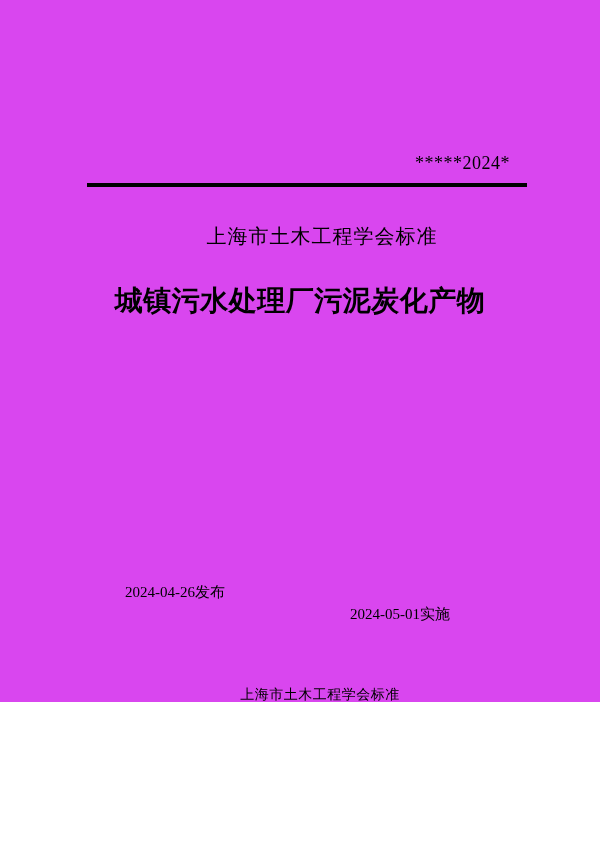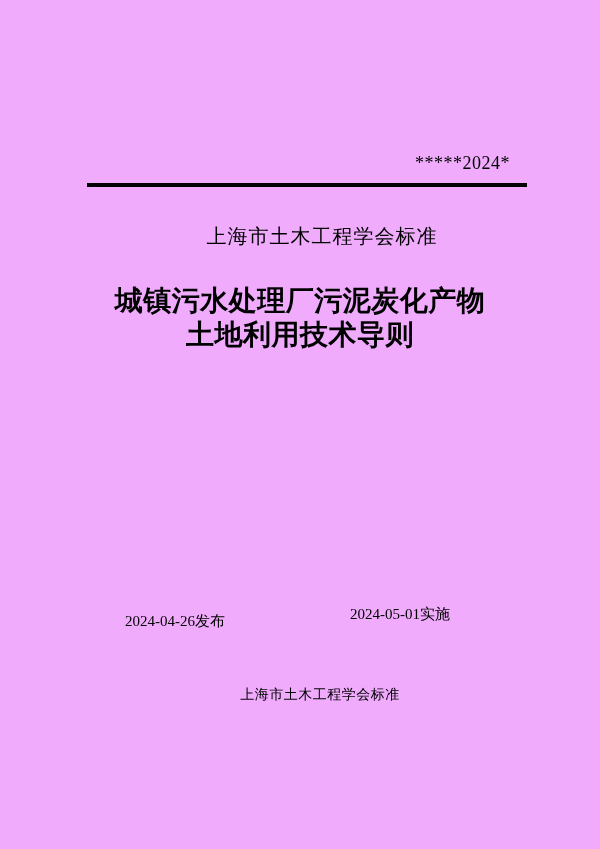--- a/index.html
+++ b/index.html
@@ -7,22 +7,22 @@
     width: 600px;
     height: 849px;
     background: #ffffff;
     font-family: "Liberation Serif", serif;
     color: #000000;
     overflow: hidden;
   }
   .page {
     position: relative;
     width: 600px;
-    height: 849px;
-    background: #f0abfc;
+    height: 702px;
+    background: #d946ef;
   }
   .standard-number {
     position: absolute;
     top: 152px;
     right: 90px;
     font-family: "Liberation Serif", serif;
     font-size: 18px;
     line-height: 22px;
     letter-spacing: 0.5px;
     white-space: nowrap;
@@ -65,21 +65,21 @@
     left: 0;
     width: 600px;
     text-align: center;
     font-family: "Liberation Serif", serif;
     font-size: 13.5px;
     font-weight: bold;
     line-height: 26px;
   }
   .date-issue {
     position: absolute;
-    top: 612px;
+    top: 583px;
     left: 125px;
     font-family: "Liberation Serif", serif;
     font-size: 15px;
     line-height: 18px;
     white-space: nowrap;
   }
   .date-implement {
     position: absolute;
     top: 605px;
     left: 350px;
@@ -107,21 +107,20 @@
 <div class="page">
 
   <div class="standard-number">*****2024*</div>
 
   <div class="top-rule"></div>
 
   <div class="society-name">上海市土木工程学会标准</div>
 
   <div class="main-title">
     <div>城镇污水处理厂污泥炭化产物</div>
-    <div>土地利用技术导则</div>
   </div>
 
 
   <div class="date-issue">2024-04-26发布</div>
 
   <div class="date-implement">2024-05-01实施</div>
 
   <div class="footer-society">上海市土木工程学会标准</div>
 
 </div>

